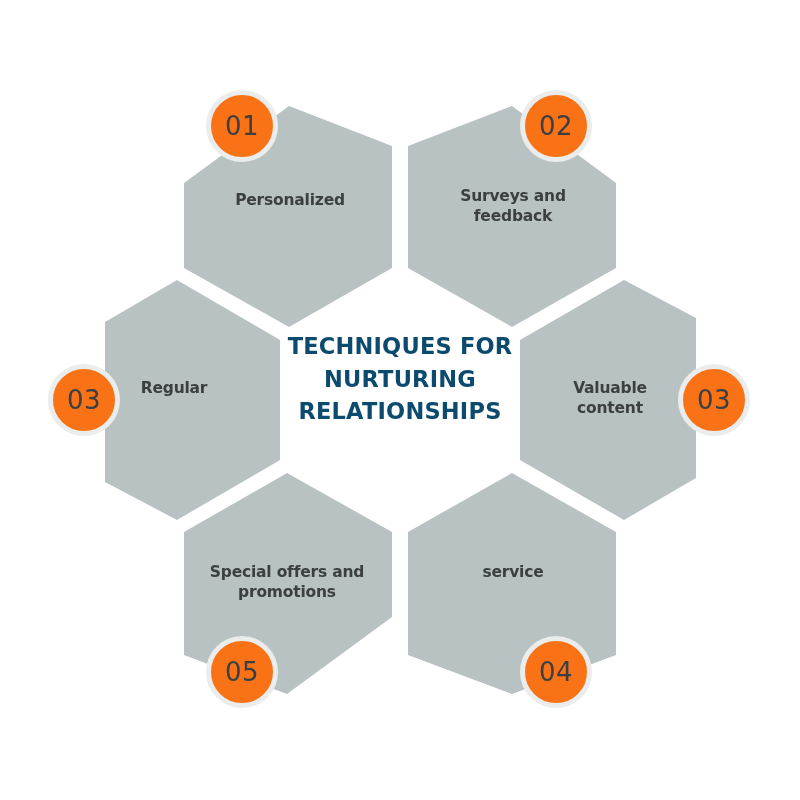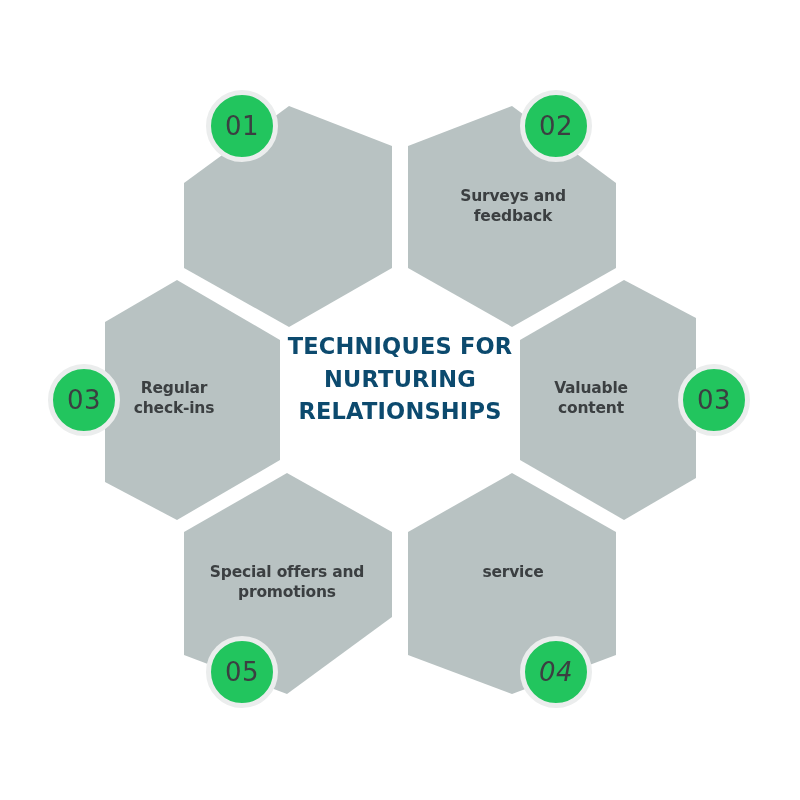--- a/index.html
+++ b/index.html
@@ -5,21 +5,21 @@
     html, body { margin: 0; padding: 0; background: #ffffff; }
     body { width: 800px; height: 800px; position: relative; overflow: hidden;
            font-family: "DejaVu Sans", sans-serif; }
     #stage { position: absolute; left: 0; top: 0; width: 800px; height: 800px; }
     svg.hexes { position: absolute; left: 0; top: 0; }
     .hex-label { position: absolute; width: 180px; text-align: center;
                  font-weight: bold; font-size: 15.5px; line-height: 20px;
                  color: #3b3f41; letter-spacing: -0.2px; }
     .hex-label span { display: block; }
     .badge { position: absolute; width: 72px; height: 72px; border-radius: 50%;
-             background: #22c55e; box-sizing: border-box;
+             background: #f97316; box-sizing: border-box;
              border: 5px solid #ebeded; display: flex; align-items: center; justify-content: center; }
     .badge-num { font-family: "DejaVu Sans", sans-serif; font-size: 26px; color: #3b3f41;
                  font-weight: normal; letter-spacing: 0.5px; }
     .title { position: absolute; left: 270px; top: 330px; width: 260px; text-align: center;
              font-weight: bold; font-size: 22.5px; line-height: 32.5px; color: #0c4a6e;
              letter-spacing: 0.2px; }
     .title span { display: block; }
   </style>
 </head>
 <body>
@@ -35,51 +35,51 @@
     <polygon fill="#b8c2c2" points="624,280 696,318 696,478 624,520 520,460 520,340"></polygon>
 
     <polygon fill="#b8c2c2" points="512,473 616,532 616,655 512,694 408,655 408,532"></polygon>
 
     <polygon fill="#b8c2c2" points="287,473 392,532 392,617 287,694 184,655 184,532"></polygon>
 
     <polygon fill="#b8c2c2" points="177,280 280,340 280,460 177,520 105,482 105,322"></polygon>
   </svg>
 
   <div class="hex-label" style="left:200px; top:190px;">
+    <span>Personalized</span>
   </div>
   <div class="hex-label" style="left:423px; top:186px;">
     <span>Surveys and</span>
     <span>feedback</span>
   </div>
-  <div class="hex-label" style="left:501px; top:378px;text-align:center;">
+  <div class="hex-label" style="left:520px; top:378px;text-align:center;">
     <span>Valuable</span>
     <span>content</span>
   </div>
   <div class="hex-label" style="left:423px; top:562px;">
     <span>service</span>
   </div>
   <div class="hex-label" style="left:197px; top:562px;">
     <span>Special offers and</span>
     <span>promotions</span>
   </div>
   <div class="hex-label" style="left:84px; top:378px;">
     <span>Regular</span>
-    <span>check-ins</span>
   </div>
 
   <div class="badge" style="left:206px; top:90px;">
     <span class="badge-num">01</span>
   </div>
   <div class="badge" style="left:520px; top:90px;">
     <span class="badge-num">02</span>
   </div>
   <div class="badge" style="left:678px; top:364px;">
     <span class="badge-num">03</span>
   </div>
-  <div class="badge" style="left:520px; top:636px;font-style:italic;">
+  <div class="badge" style="left:520px; top:636px;">
     <span class="badge-num">04</span>
   </div>
   <div class="badge" style="left:206px; top:636px;">
     <span class="badge-num">05</span>
   </div>
   <div class="badge" style="left:48px; top:364px;">
     <span class="badge-num">03</span>
   </div>
 
   <div class="title">

